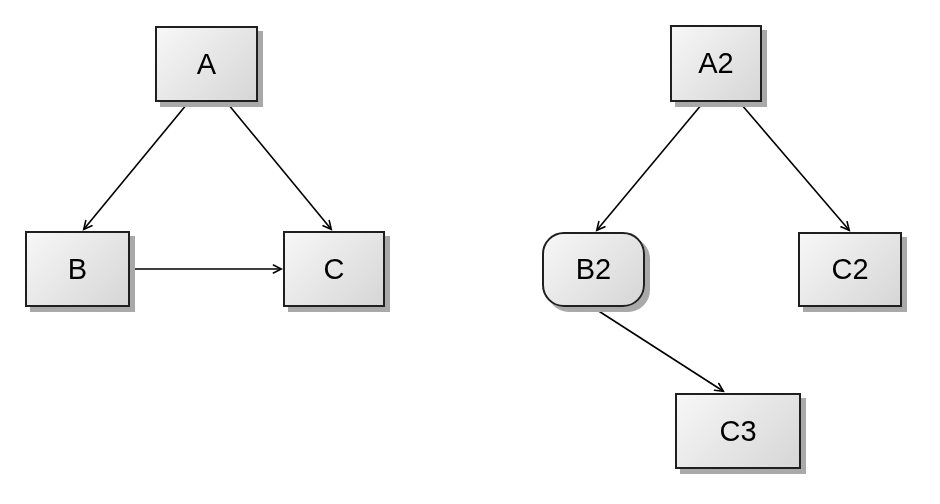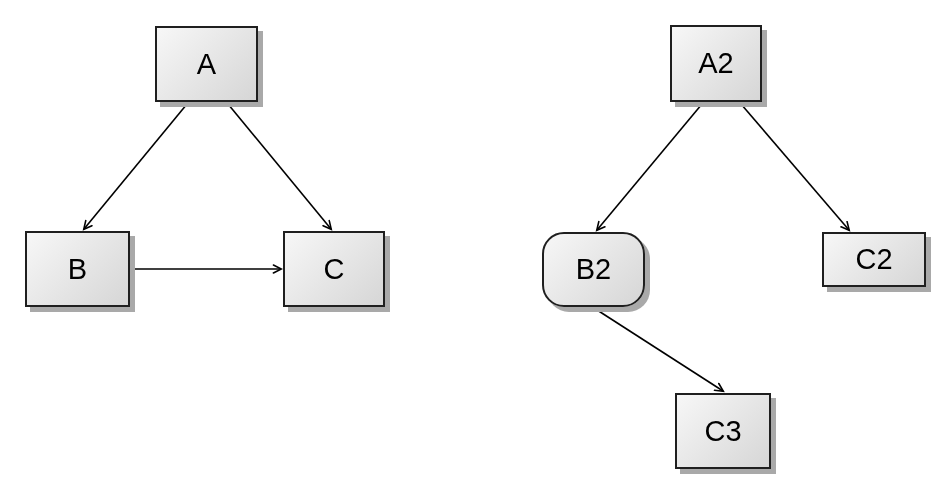--- a/index.html
+++ b/index.html
@@ -77,19 +77,19 @@
     </div>
     <div class="node" style="left: 283px; top: 231px; width: 102px; height: 76px;">
       <span class="node-label">C</span>
     </div>
     <div class="node" style="left: 670px; top: 25px; width: 92px; height: 77px;">
       <span class="node-label">A2</span>
     </div>
     <div class="node" style="left: 542px; top: 232px; width: 103px; height: 75px; border-radius: 22px;">
       <span class="node-label">B2</span>
     </div>
-    <div class="node" style="left: 822px; top: 232px; width: 104px; height: 55px;">
+    <div class="node" style="left: 798px; top: 232px; width: 104px; height: 75px;">
       <span class="node-label">C2</span>
     </div>
-    <div class="node" style="left: 675px; top: 393px; width: 96px; height: 76px;">
+    <div class="node" style="left: 675px; top: 393px; width: 126px; height: 76px;">
       <span class="node-label">C3</span>
     </div>
   </div>
 
 </body></html>

